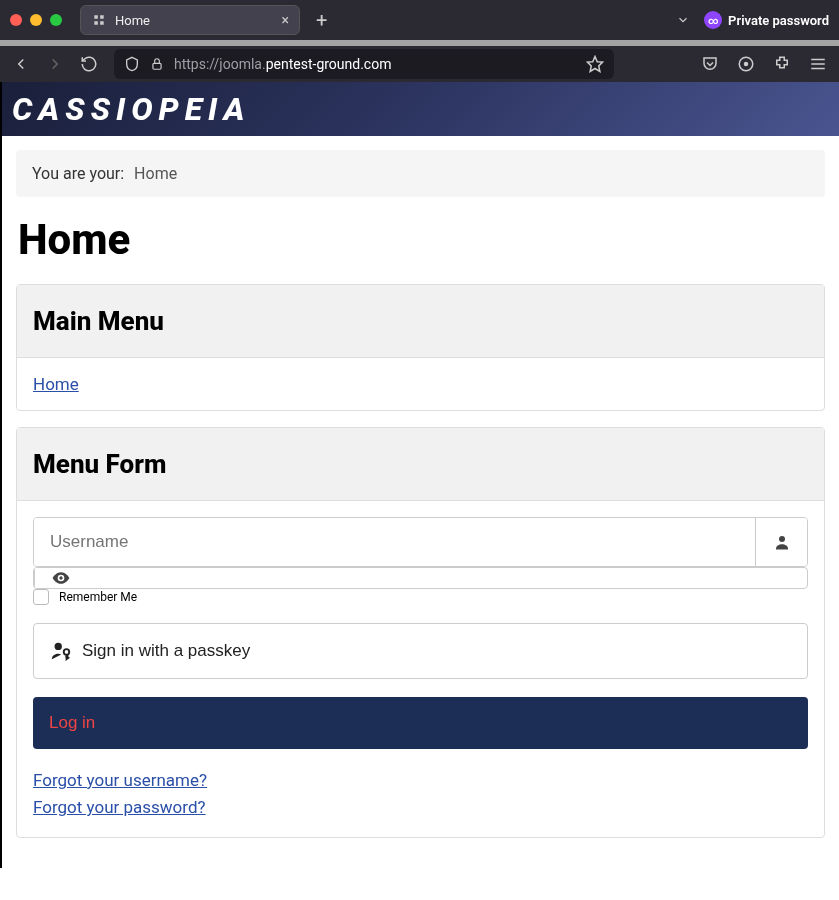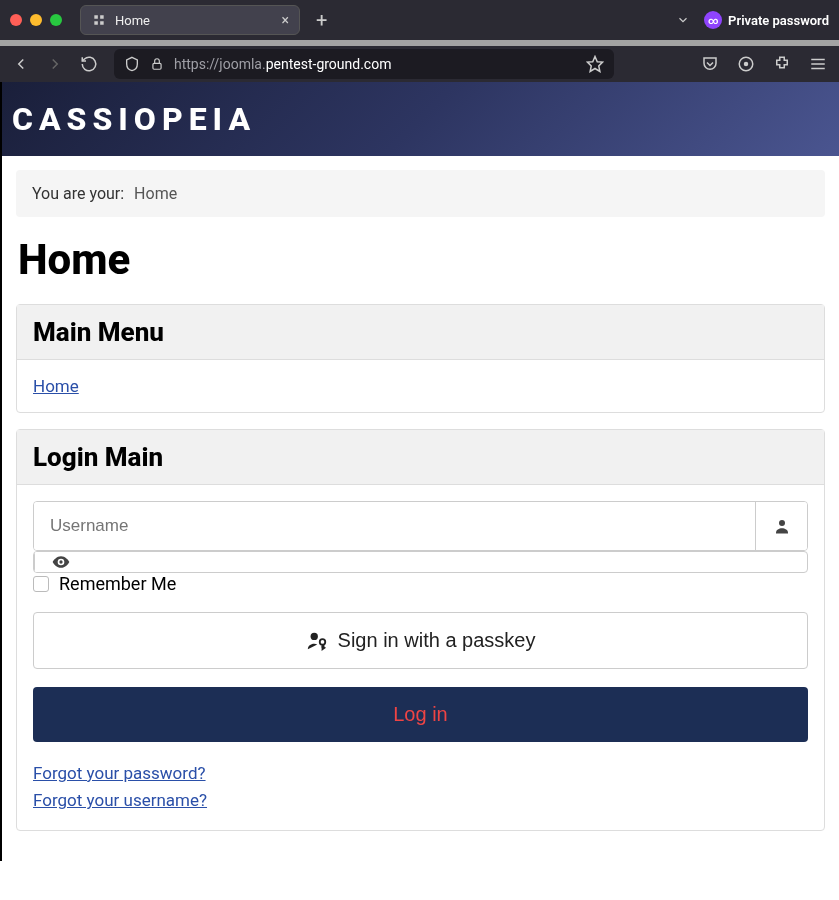--- a/index.html
+++ b/index.html
@@ -27,45 +27,45 @@
 .nav-btn.disabled { color: #666; }
 .url-bar { flex: 1; display: flex; align-items: center; gap: 10px; background: #1c1b22; border-radius: 6px; padding: 6px 10px; max-width: 500px; }
 .url-bar .shield, .url-bar .lock { color: #ccc; }
 .url-text { color: #9f9fa6; font-size: 14px; }
 .url-text .domain { color: #fff; }
 .url-star { margin-left: auto; color: #ccc; }
 .toolbar-right { display: flex; align-items: center; gap: 18px; color: #ccc; margin-left: auto; }
 
 .page-body { border-left: 2px solid #000; }
 
-.site-header { background: linear-gradient(135deg, #1a1f3a 0%, #2d3561 50%, #4a5590 100%); padding: 18px 10px; }
+.site-header { background: linear-gradient(135deg, #1a1f3a 0%, #2d3561 50%, #4a5590 100%); padding: 8px 10px; font-style: italic; }
 .site-logo { color: #fff; font-size: 32px; font-weight: 800; letter-spacing: 6px; }
 
 .content-wrap { padding: 14px; }
 
 .breadcrumb { background: #f5f5f5; border-radius: 4px; padding: 14px 16px; font-size: 16px; color: #333; }
 .breadcrumb .crumb-current { color: #555; margin-left: 6px; }
 
 .page-title { font-size: 42px; font-weight: 800; margin: 18px 2px 20px; }
 
 .card { border: 1px solid #ddd; border-radius: 4px; margin-bottom: 16px; }
-.card-header { background: #f1f1f1; padding: 12px 16px; font-size: 26px; font-weight: 800; border-bottom: 1px solid #ddd; }
+.card-header { background: #f1f1f1; padding: 21px 16px; font-size: 26px; font-weight: 800; border-bottom: 1px solid #ddd; }
 .card-body { padding: 16px; }
 
 .menu-link { color: #2a4fa8; text-decoration: underline; font-size: 17px; }
 
 .input-group { display: flex; border: 1px solid #ccc; border-radius: 4px; overflow: hidden; }
 .input-group input { flex: 1; border: none; padding: 14px 16px; font-size: 17px; outline: none; }
 .input-group .addon { width: 52px; border-left: 1px solid #ccc; display: flex; align-items: center; justify-content: center; background: #fff; color: #444; cursor: pointer; }
 
 .checkbox-row { display: flex; align-items: center; gap: 10px; margin-bottom: 18px; }
 .checkbox-row .cb { width: 16px; height: 16px; border: 1px solid #bbb; border-radius: 3px; }
-.checkbox-row label { font-size: 18px; }
-
-.btn { width: 100%; padding: 16px; border-radius: 4px; font-size: 20px; cursor: pointer; display: flex; align-items: center; justify-content: center; gap: 10px; }
+.checkbox-row label { font-size: 12px; }
+
+.btn { width: 100%; padding: 16px; border-radius: 4px; font-size: 17px; cursor: pointer; display: flex; align-items: center; justify-content: flex-start; gap: 10px; }
 .btn-outline { background: #fff; border: 1px solid #ccc; color: #222; margin-bottom: 18px; }
 .btn-primary { background: #1c2e55; border: none; color: #ef4444; margin-bottom: 18px; }
 
 .link-list a { display: block; color: #2a4fa8; text-decoration: underline; font-size: 17px; line-height: 1.6; }
 
 svg { display: block; }
 </style>
 </head>
 <body>
 
@@ -179,21 +179,21 @@
     <h1 class="page-title">Home</h1>
 
     <div class="card">
       <div class="card-header">Main Menu</div>
       <div class="card-body">
         <a href="#" class="menu-link">Home</a>
       </div>
     </div>
 
     <div class="card">
-      <div class="card-header">Login Main</div>
+      <div class="card-header">Menu Form</div>
       <div class="card-body">
 
         <div class="input-group">
           <input type="text" placeholder="Username" style="">
           <div class="addon">
             <svg width="18" height="18" viewBox="0 0 24 24" fill="currentColor">
                 <circle cx="12" cy="8" r="4"></circle>
                 <path d="M4 21c0-4 4-6 8-6s8 2 8 6v1H4v-1z"></path>
               </svg>
           </div>
@@ -222,21 +222,21 @@
               </svg>
           </span>
           <span>Sign in with a passkey</span>
         </button>
 
         <button class="btn btn-primary">
           <span>Log in</span>
         </button>
 
         <div class="link-list">
+          <a href="#">Forgot your username?</a>
           <a href="#">Forgot your password?</a>
-          <a href="#">Forgot your username?</a>
         </div>
 
       </div>
     </div>
 
   </div>
 </div>
 
 </body></html>

